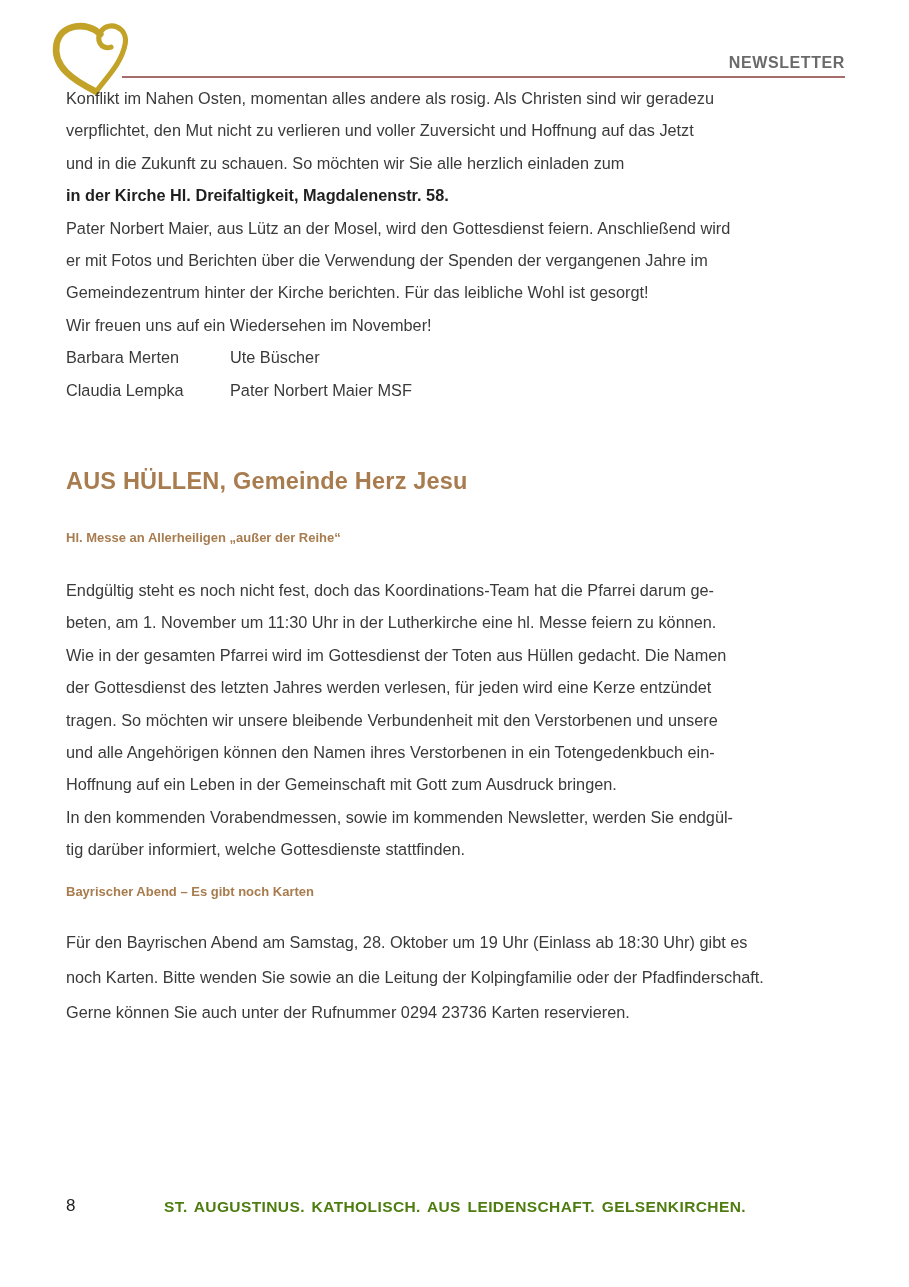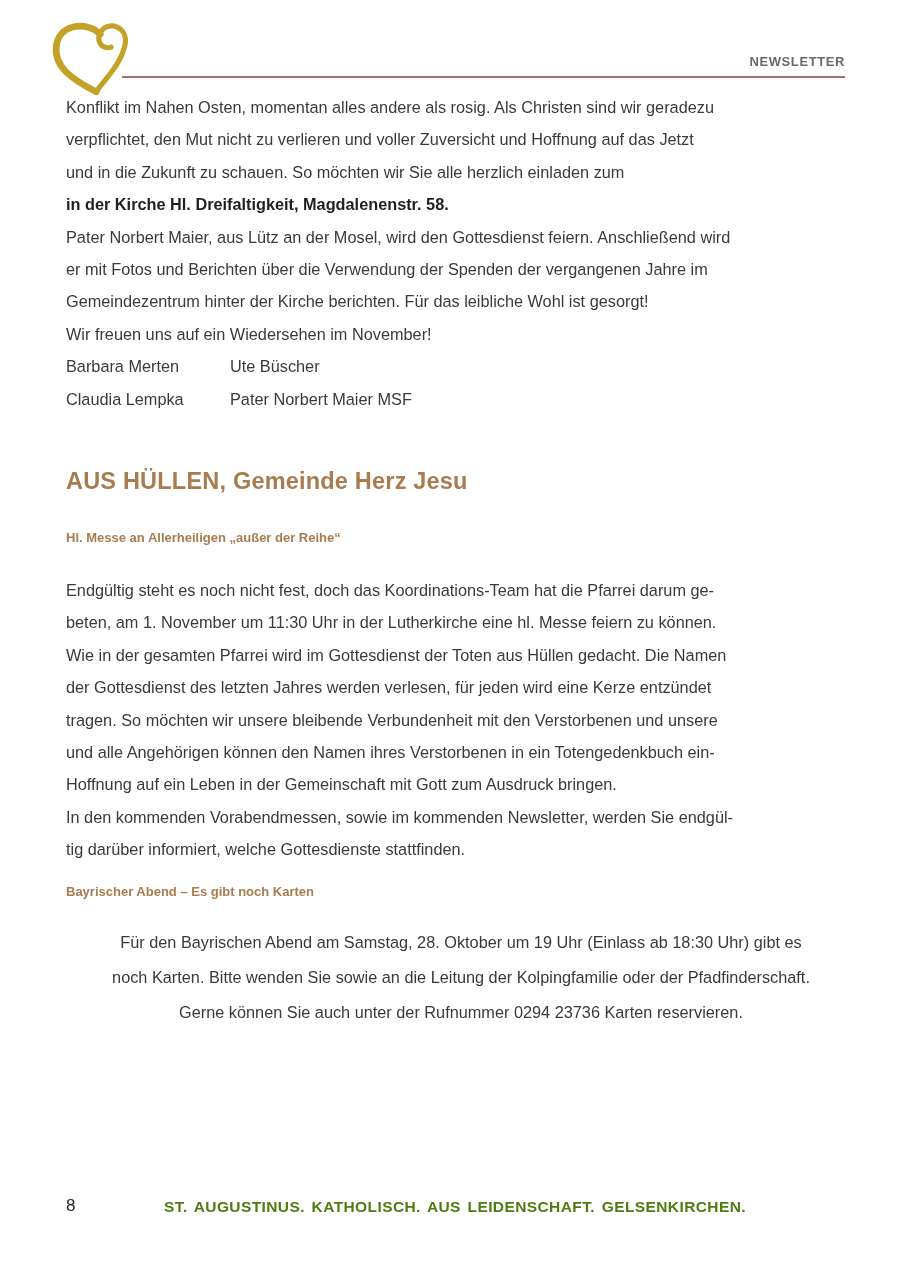--- a/index.html
+++ b/index.html
@@ -20,21 +20,21 @@
     left: 50px;
     top: 20px;
     width: 86px;
     height: 78px;
     transform: rotate(-2deg);
   }
   .brand {
     position: absolute;
     right: 64px;
     top: 54px;
-    font-size: 13px;
+    font-size: 16px;
     font-weight: 700;
     letter-spacing: 0.6px;
     color: #6a6a6a;
     padding-left: 28px;
   }
   .rule {
     position: absolute;
     left: 122px;
     top: 76px;
     width: 723px;
@@ -44,21 +44,21 @@
 
   
   .flow {
     position: absolute;
     left: 66px;
     width: 790px;
     font-size: 16.3px;
     line-height: 32.4px;
   }
   .flow .line { white-space: nowrap; }
-  .intro        { top: 91px; }
+  .intro        { top: 82px; }
   .bold-line    { font-weight: 700; color: #1f1f1f; }
   .sig-col1     { display: inline-block; width: 164px; }
 
   .section-title {
     position: absolute;
     left: 66px;
     top: 468px;
     font-size: 23.5px;
     font-weight: 700;
     letter-spacing: 0.2px;
@@ -69,21 +69,21 @@
     position: absolute;
     left: 66px;
     font-size: 13px;
     font-weight: 700;
     color: #a87c4e;
     white-space: nowrap;
   }
   .article1-title { top: 530px; }
   .article1-body  { top: 574px; }
   .article2-title { top: 884px; }
-  .article2-body  { top: 925px; line-height: 35px; text-align: center; }
+  .article2-body  { top: 925px; line-height: 35px; }
 
   
   .page-number {
     position: absolute;
     left: 66px;
     top: 1196px;
     font-size: 17px;
     color: #222222;
   }
   .footer-slogan {

